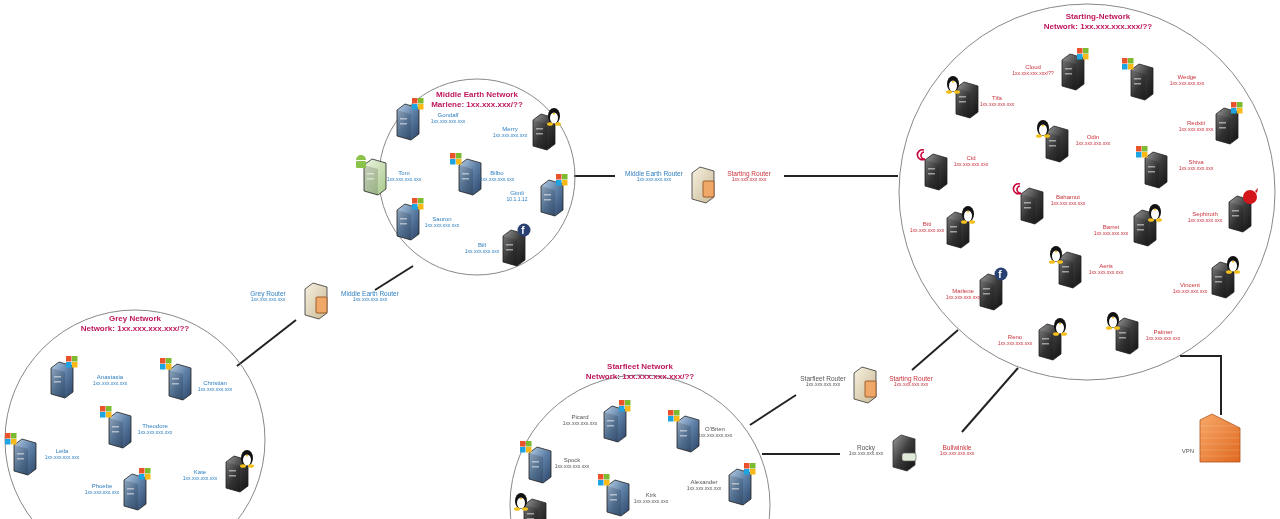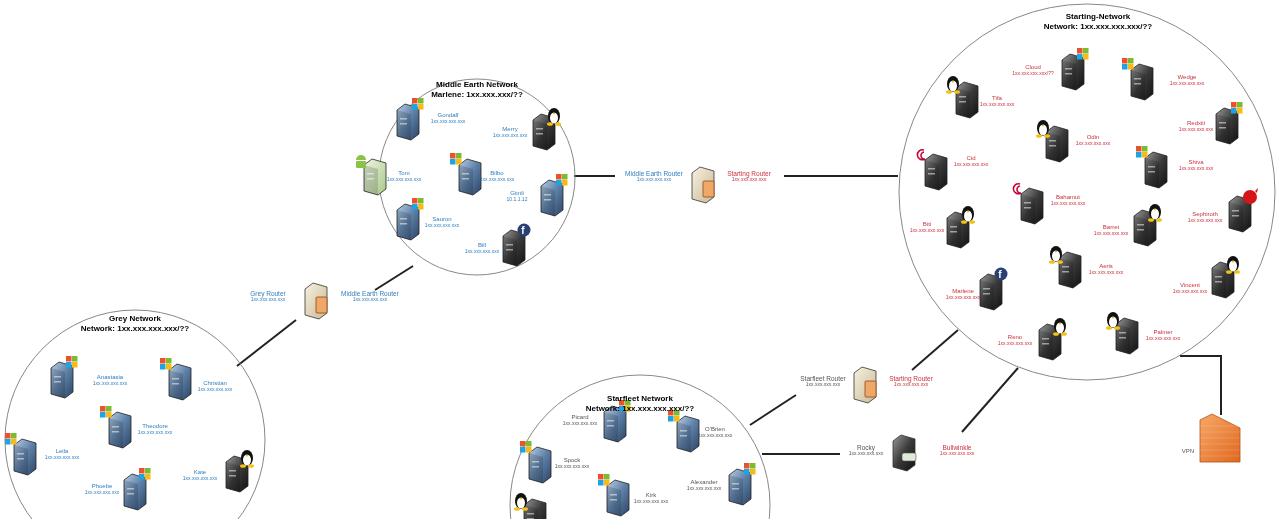--- a/index.html
+++ b/index.html
@@ -4,21 +4,21 @@
 <style>
   html, body { margin:0; padding:0; background:#ffffff; }
   body { width:1280px; height:519px; overflow:hidden; position:relative; font-family:"Liberation Sans", sans-serif; }
   #canvas { position:absolute; left:0; top:0; width:1280px; height:519px; }
   .lbl { position:absolute; text-align:center; white-space:nowrap; transform:translateX(-50%); line-height:1.15; }
   .lbl .n { font-size:6px; display:block; }
   .lbl .ip { font-size:5px; display:block; }
   .blue { color:#2f7fc0; }
   .red { color:#c8323c; }
   .grey { color:#555555; }
-  .title { position:absolute; transform:translateX(-50%); text-align:center; font-weight:bold; color:#000000; white-space:nowrap; line-height:1.2; }
+  .title { position:absolute; transform:translateX(-50%); text-align:center; font-weight:bold; color:#be185d; white-space:nowrap; line-height:1.2; }
   .title .t1 { font-size:8px; display:block; }
   .title .t2 { font-size:8px; display:block; }
 </style>
 </head>
 <body>
 
 <svg id="canvas" width="1280" height="519" viewBox="0 0 1280 519" xmlns="http://www.w3.org/2000/svg">
   <defs>
     <linearGradient id="winServer" x1="0" y1="0" x2="1" y2="1">
       <stop offset="0" stop-color="#b8cfe6"></stop>
@@ -501,21 +501,21 @@
         <line x1="0" y1="20" x2="40" y2="20" stroke="rgba(255,255,255,0.25)" stroke-width="0.6"></line>
         <line x1="0" y1="26" x2="40" y2="26" stroke="rgba(255,255,255,0.25)" stroke-width="0.6"></line>
         <line x1="0" y1="32" x2="40" y2="32" stroke="rgba(255,255,255,0.25)" stroke-width="0.6"></line>
         <line x1="0" y1="38" x2="40" y2="38" stroke="rgba(255,255,255,0.25)" stroke-width="0.6"></line>
         <line x1="0" y1="44" x2="40" y2="44" stroke="rgba(255,255,255,0.25)" stroke-width="0.6"></line>
       </g>
     </g>
 </svg>
 
 <div id="labels">
-    <div class="title" style="left: 477px; top: 80px;">
+    <div class="title" style="left: 477px; top: 90px;">
       <span class="t1">Middle Earth Network</span>
       <span class="t2">Marlene: 1xx.xxx.xxx/??</span>
     </div>
     <div class="lbl blue" style="left: 448px; top: 112px;">
       <span class="n">Gondalf</span>
       <span class="ip">1xx.xxx.xxx.xxx</span>
     </div>
     <div class="lbl blue" style="left: 510px; top: 126px;">
       <span class="n">Merry</span>
       <span class="ip">1xx.xxx.xxx.xxx</span>
@@ -629,21 +629,21 @@
       <span class="ip">1xx.xxx.xxx.xxx</span>
     </div>
     <div class="lbl blue" style="left: 200px; top: 469px;">
       <span class="n">Kate</span>
       <span class="ip">1xx.xxx.xxx.xxx</span>
     </div>
     <div class="lbl blue" style="left: 102px; top: 483px;">
       <span class="n">Phoebe</span>
       <span class="ip">1xx.xxx.xxx.xxx</span>
     </div>
-    <div class="title" style="left: 640px; top: 394px;">
+    <div class="title" style="left: 640px; top: 362px;">
       <span class="t1">Starfleet Network</span>
       <span class="t2">Network: 1xx.xxx.xxx.xxx/??</span>
     </div>
     <div class="lbl grey" style="left: 580px; top: 414px;">
       <span class="n">Picard</span>
       <span class="ip">1xx.xxx.xxx.xxx</span>
     </div>
     <div class="lbl grey" style="left: 715px; top: 426px;">
       <span class="n">O'Brien</span>
       <span class="ip">1xx.xxx.xxx.xxx</span>

